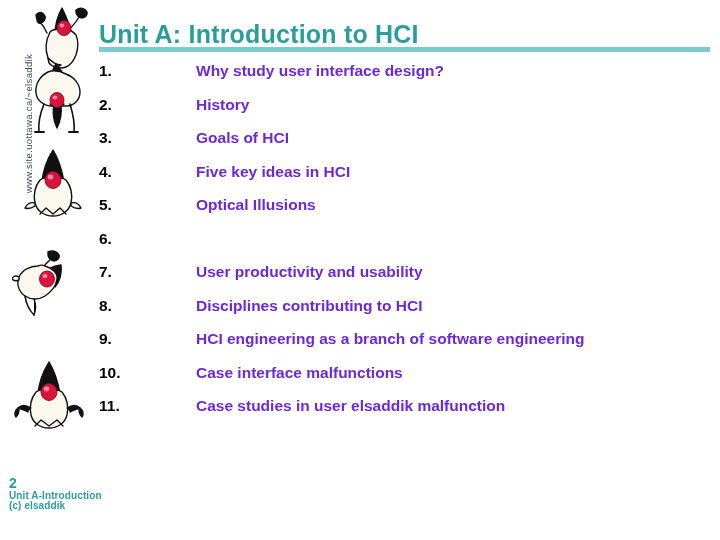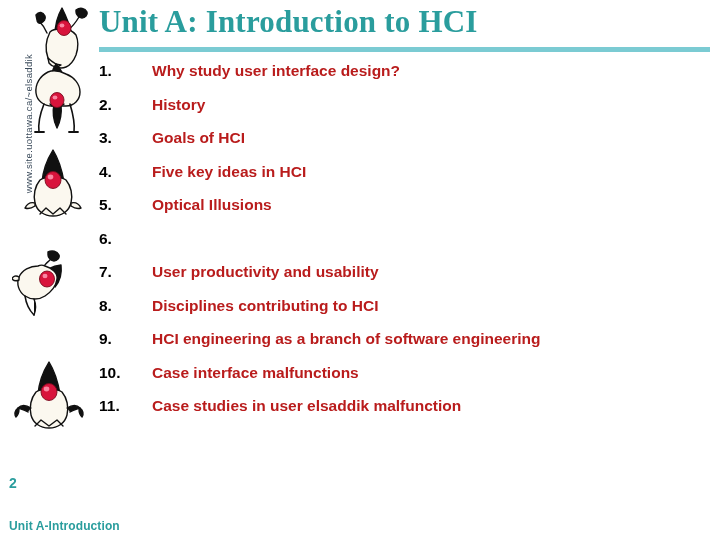--- a/index.html
+++ b/index.html
@@ -44,23 +44,23 @@
     height: 470px;
   }
   .mascot {
     position: absolute;
   }
 
   
   #title {
     position: absolute;
     left: 99px;
-    top: 4px;
-    font-family: Liberation Serif, serif;
-    font-size: 31px;
+    top: 20px;
+    font-family: Liberation Sans, sans-serif;
+    font-size: 25px;
     font-weight: bold;
     color: #2a9d9d;
     letter-spacing: 0.2px;
     white-space: nowrap;
   }
   #title-rule {
     position: absolute;
     left: 99px;
     top: 47px;
     width: 611px;
@@ -86,45 +86,45 @@
     font-family: "Liberation Sans", sans-serif;
     font-size: 15.5px;
     font-weight: bold;
     color: #000000;
     text-align: left;
   }
   .agenda-label {
     font-family: "Liberation Sans", sans-serif;
     font-size: 15.5px;
     font-weight: bold;
-    color: #b91c1c;
+    color: #6d28d9;
     white-space: nowrap;
+    margin-left: 44px;
   }
 
   
   #footer {
     position: absolute;
     left: 9px;
     top: 476px;
   }
   #page-number {
     font-family: "Liberation Sans", sans-serif;
     font-size: 14px;
     font-weight: bold;
     color: #2a9d9d;
     line-height: 15px;
   }
   .footer-line {
     font-family: "Liberation Sans", sans-serif;
-    font-size: 12px;
+    font-size: 10px;
     font-weight: bold;
     color: #2a9d9d;
     line-height: 10px;
     letter-spacing: 0.1px;
-    margin-top: 30px;
   }
 </style>
 </head>
 <body>
 
 <div id="slide">
 
   <div id="vertical-url">www.site.uottawa.ca/~elsaddik</div>
 
   <div id="mascot-column">

